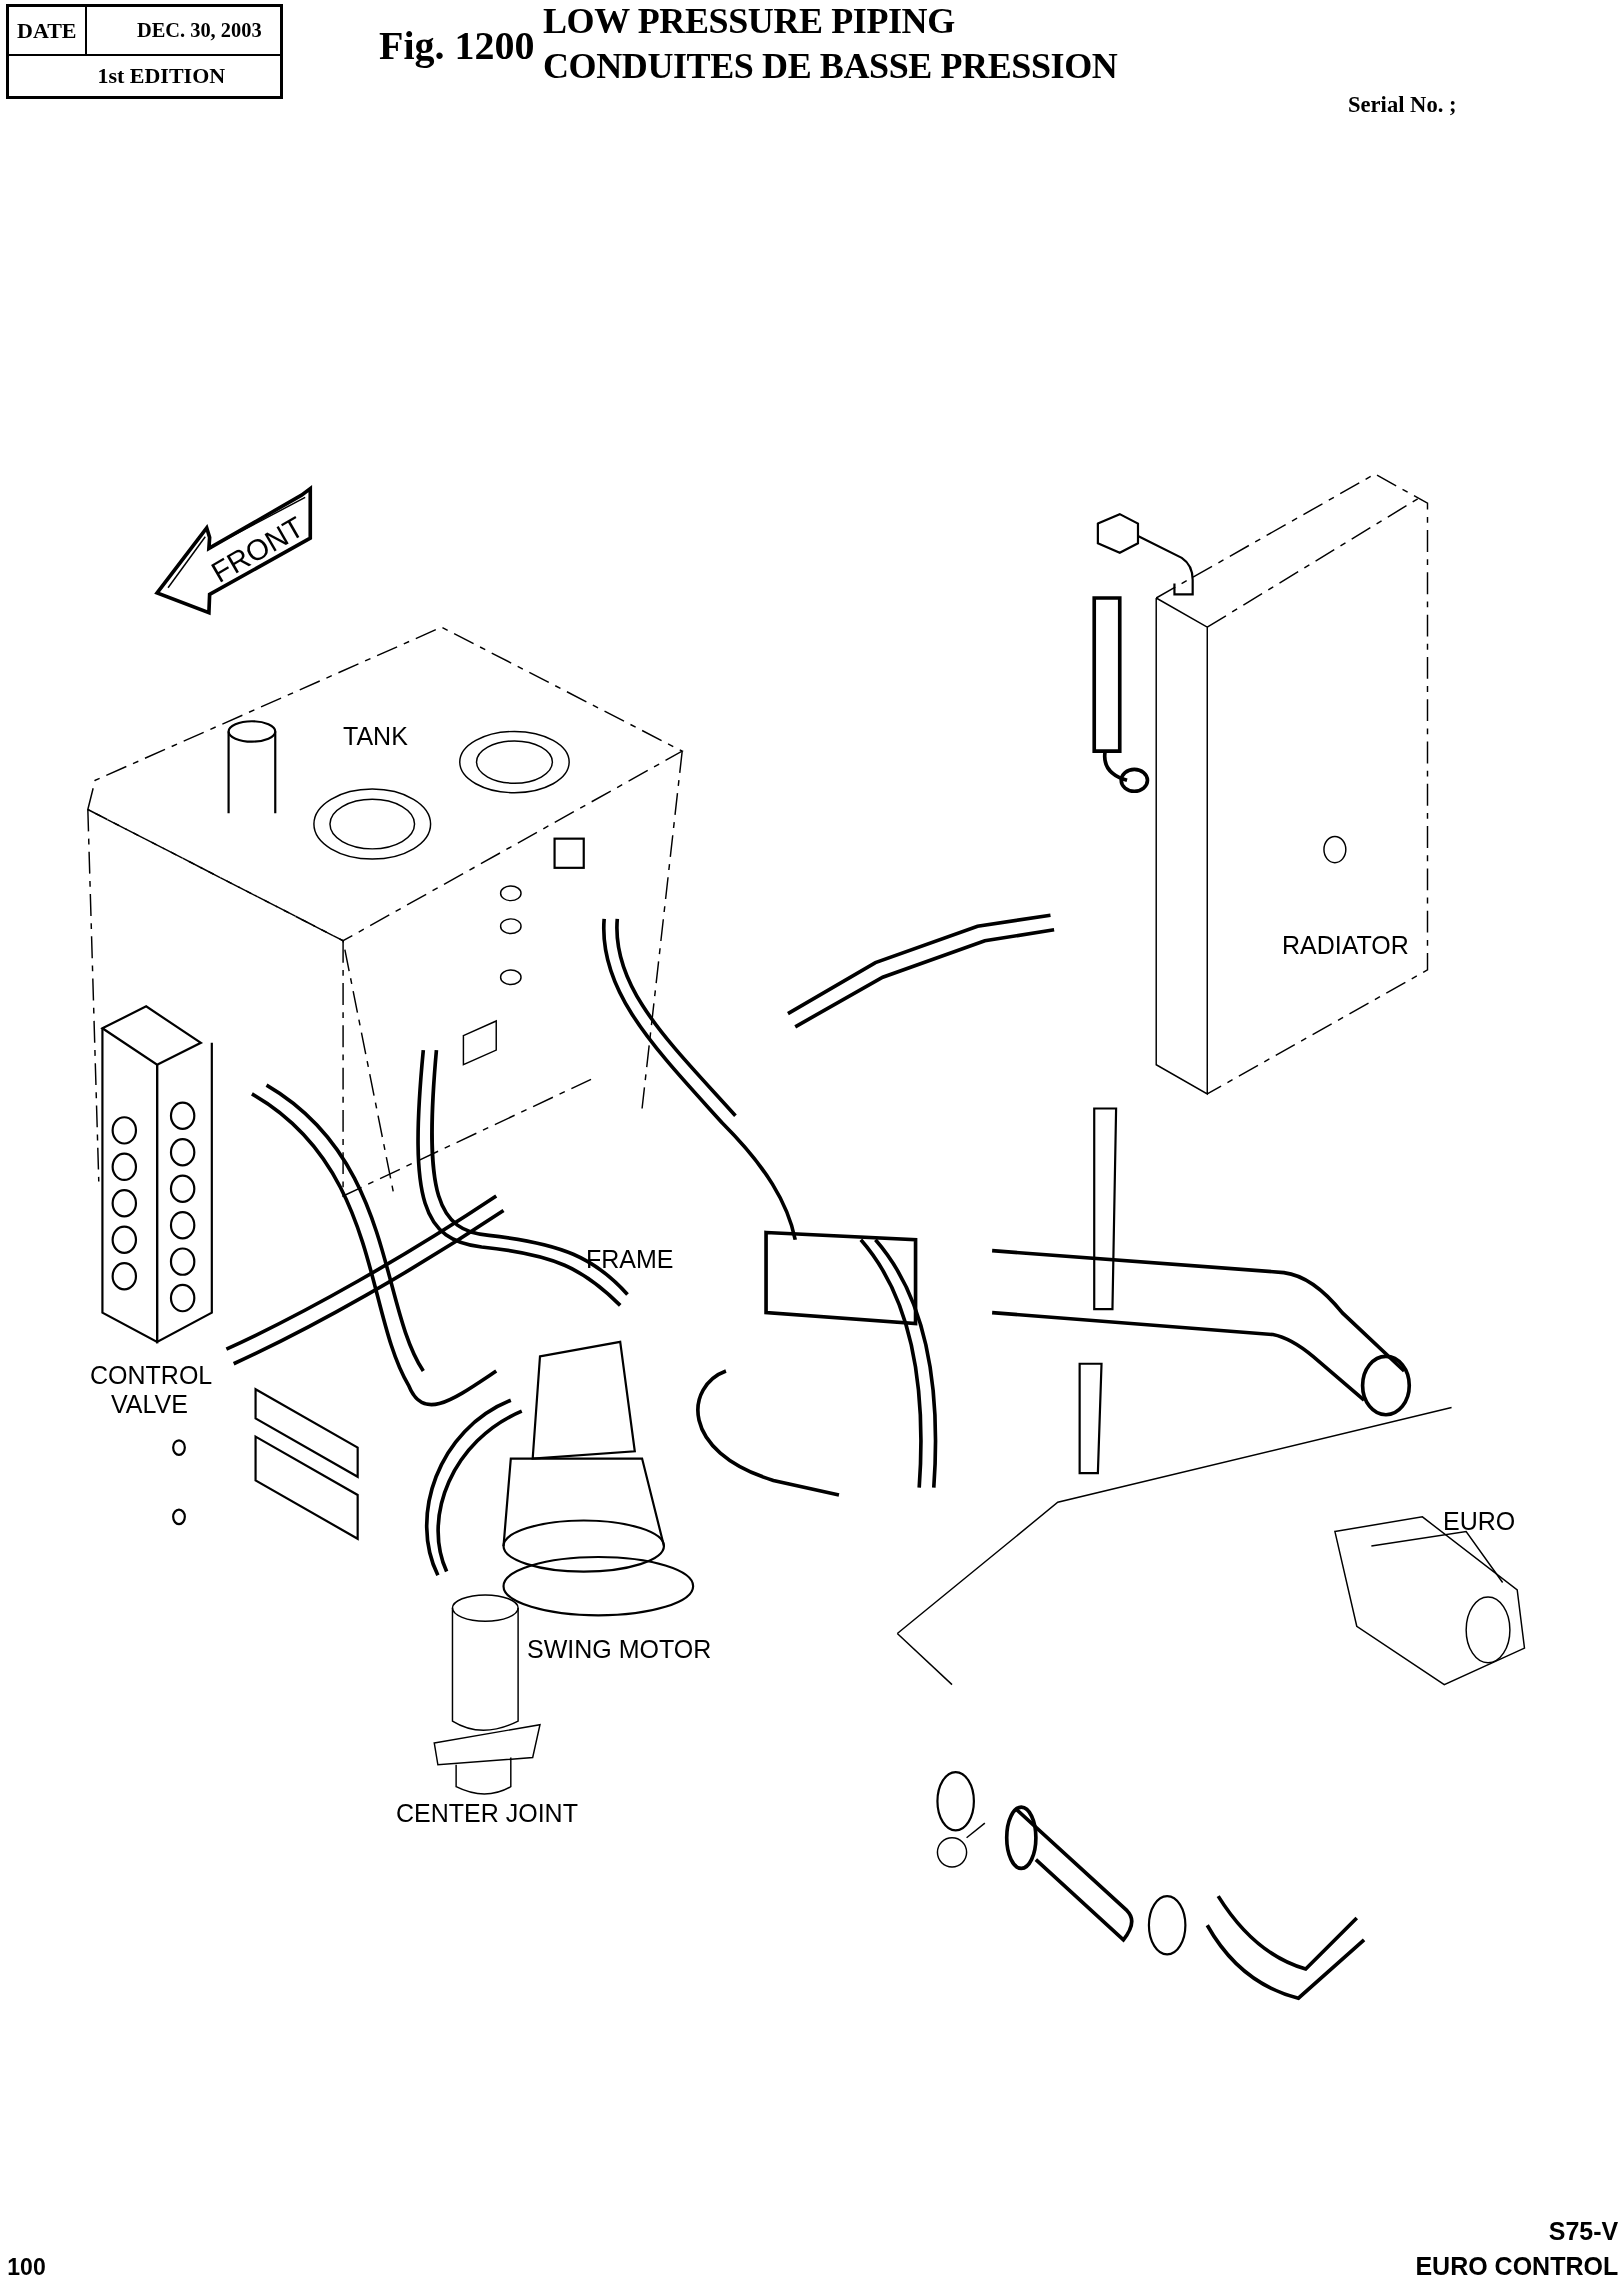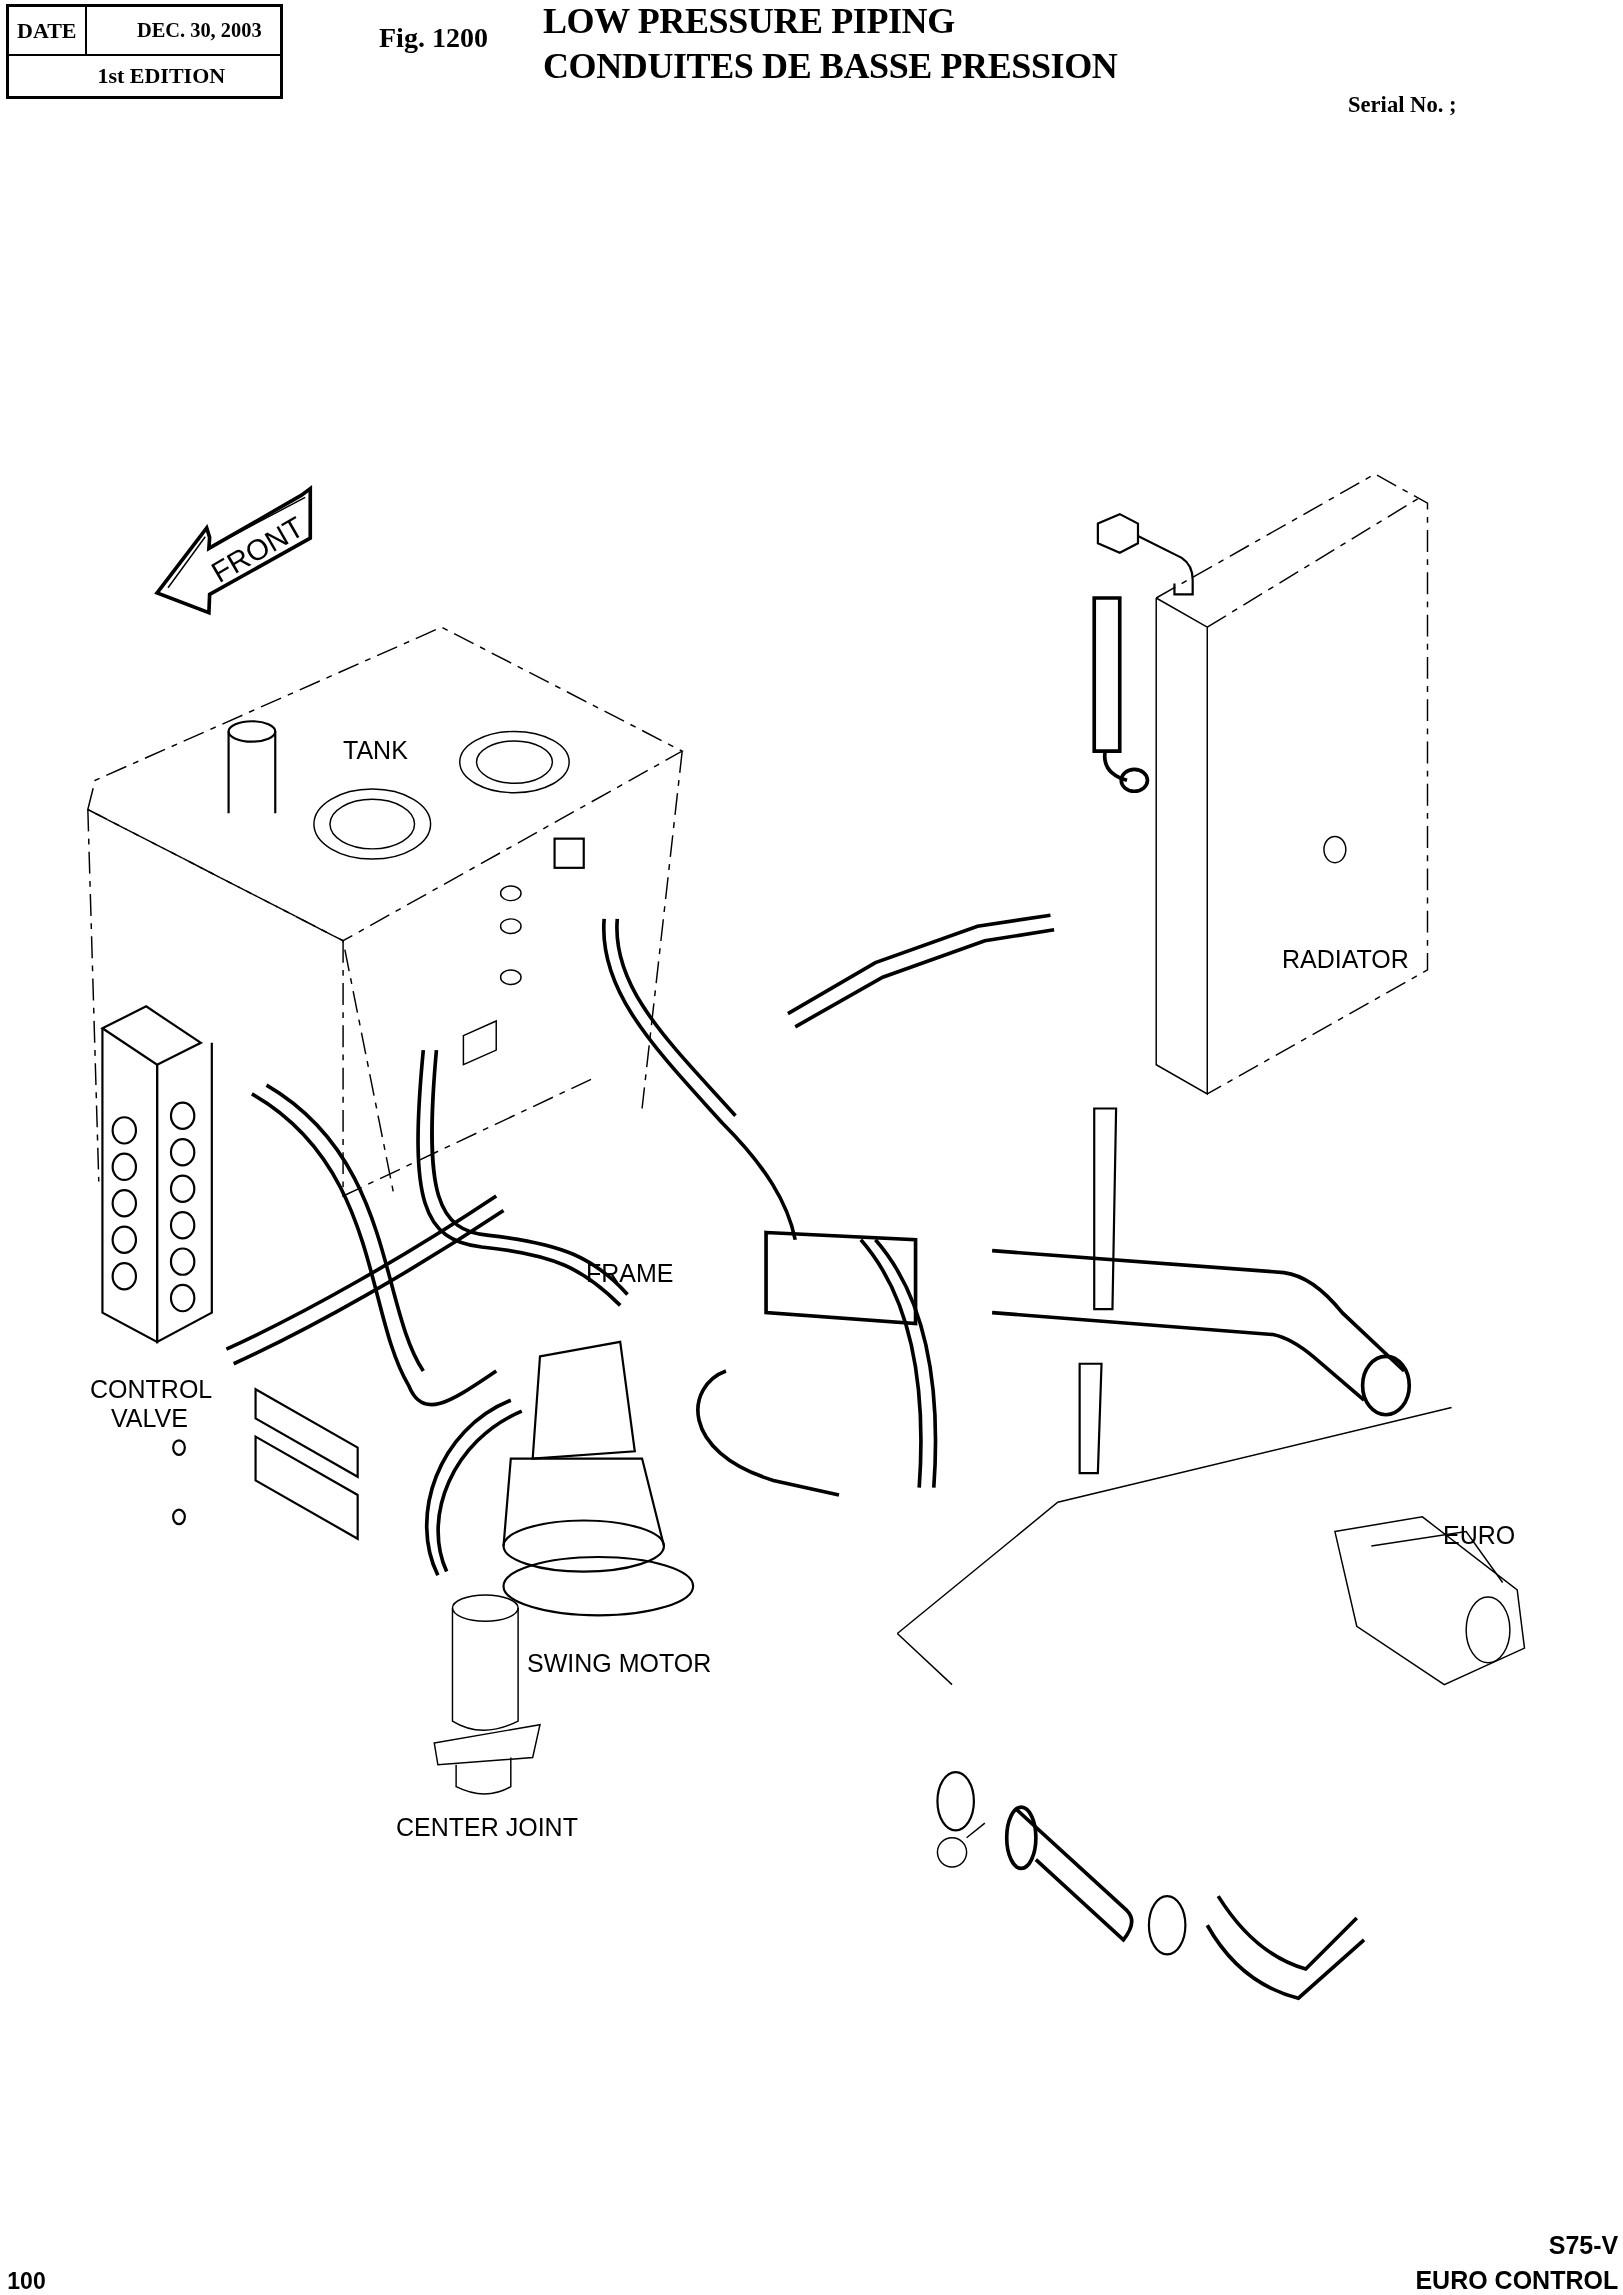--- a/index.html
+++ b/index.html
@@ -1,27 +1,27 @@
 <!DOCTYPE html>
 <html style="font-size:11.7px"><head>
   <meta charset="utf-8">
   <style>
     html, body { margin: 0; padding: 0; background: #ffffff; }
     body { width: 1624px; height: 2295px; position: relative; overflow: hidden; color: #000; }
     .serif { font-family: "Liberation Serif", "DejaVu Serif", serif; font-weight: bold; }
-    .sans { font-family: "Liberation Sans", "DejaVu Sans", sans-serif; margin-top: 14px; }
+    .sans { font-family: "Liberation Sans", "DejaVu Sans", sans-serif; }
 
     
     #edition-box { position: absolute; left: 5.8px; top: 4.4px; width: 277px; height: 95px; border: 3.6px solid #000; box-sizing: border-box; }
     #edition-box .row1 { position: absolute; left: 0; top: 0; right: 0; height: 47px; border-bottom: 2.2px solid #000; }
     #edition-box .date-label { position: absolute; left: 0; top: 0; width: 76px; height: 47px; border-right: 2.2px solid #000; display: flex; align-items: center; justify-content: center; font-size: 22px; }
     #edition-box .date-value { position: absolute; left: 78px; top: 0; right: 0; height: 47px; display: flex; align-items: center; justify-content: center; font-size: 20.4px; padding-left: 32px; }
     #edition-box .edition { position: absolute; left: 0; right: 0; top: 49px; bottom: 0; display: flex; align-items: center; justify-content: center; font-size: 22px; margin-left: 34px; }
 
-    #fig-number { position: absolute; left: 379px; top: 22px; font-size: 28px; }
+    #fig-number { position: absolute; left: 379px; top: 22px; font-size: 40px; }
     #title-en { position: absolute; left: 543px; top: 0px; font-size: 36px; letter-spacing: -0.4px; }
     #title-fr { position: absolute; left: 543px; top: 45px; font-size: 36px; letter-spacing: -0.4px; }
     #serial { position: absolute; left: 1348px; top: 92px; font-size: 22.6px; }
 
     #page-number { position: absolute; left: 7.3px; top: 2254px; font-size: 23px; font-weight: bold; text-align: right; }
     #model { position: absolute; right: 5.8px; top: 2217px; font-size: 25px; font-weight: bold; text-align: right; }
     #brand { position: absolute; right: 5.8px; top: 2252px; font-size: 25px; font-weight: bold; text-align: right; }
 
     .label { position: absolute; font-size: 25px; white-space: nowrap; }
 

